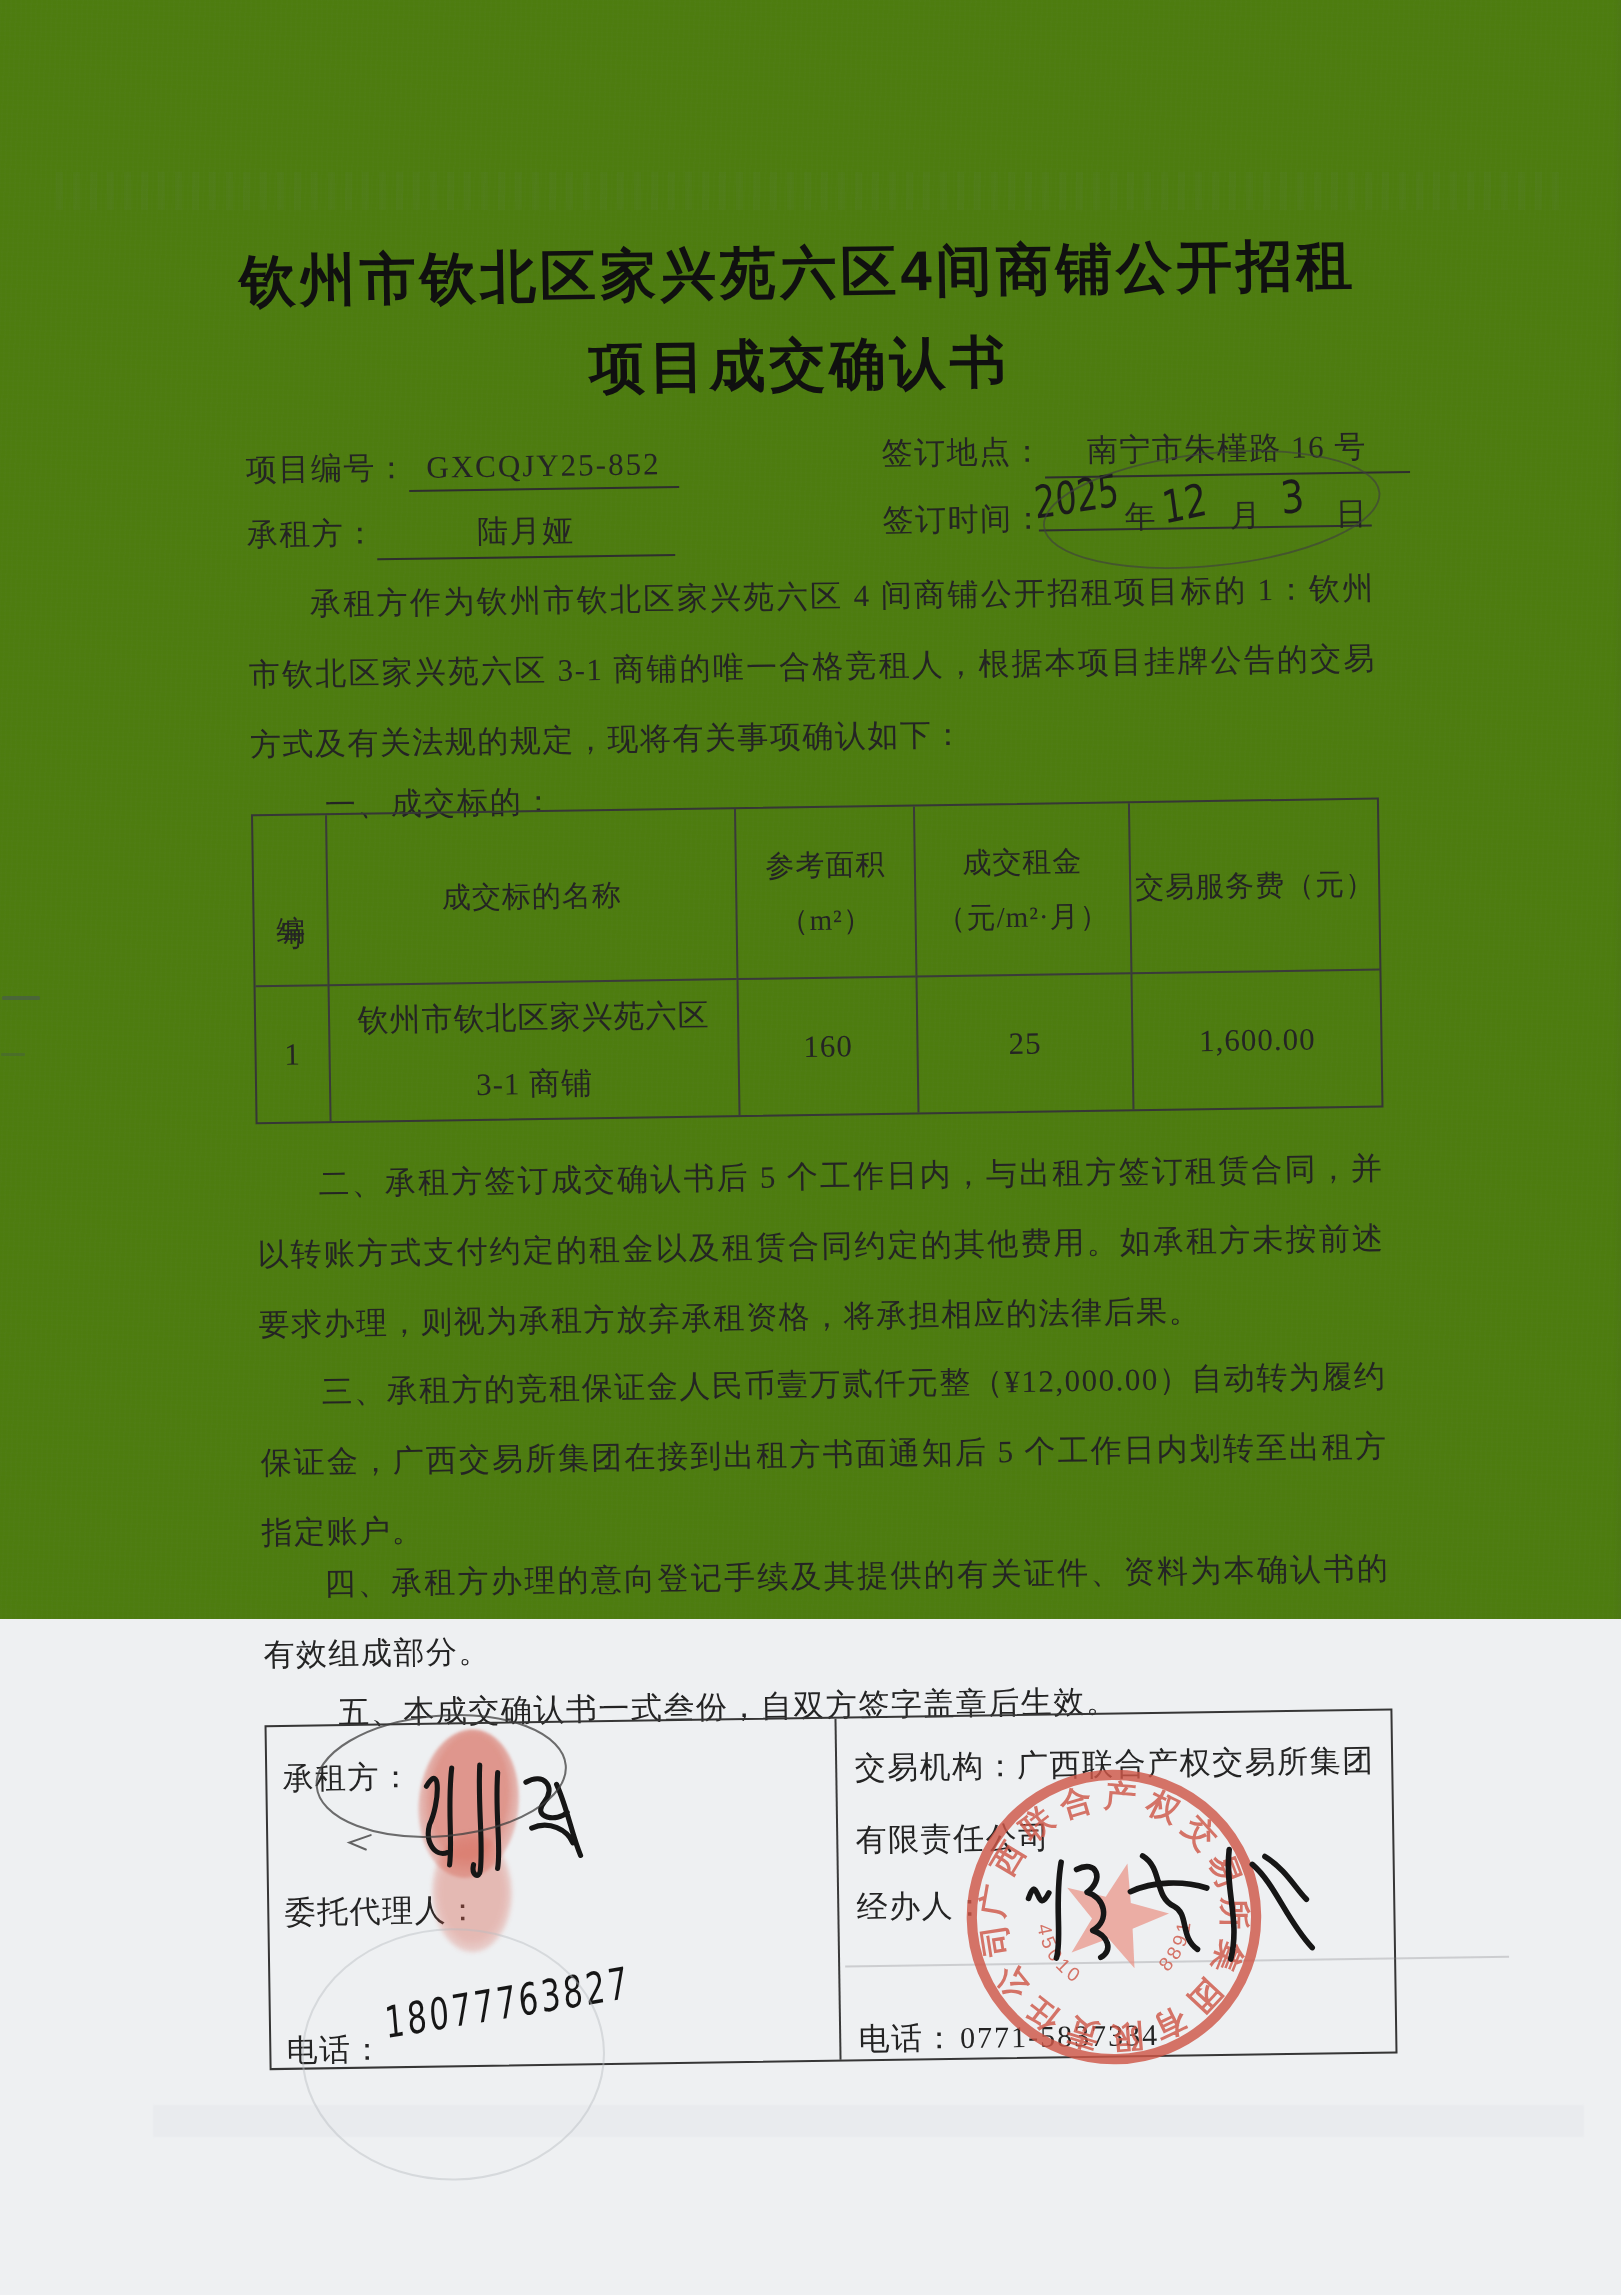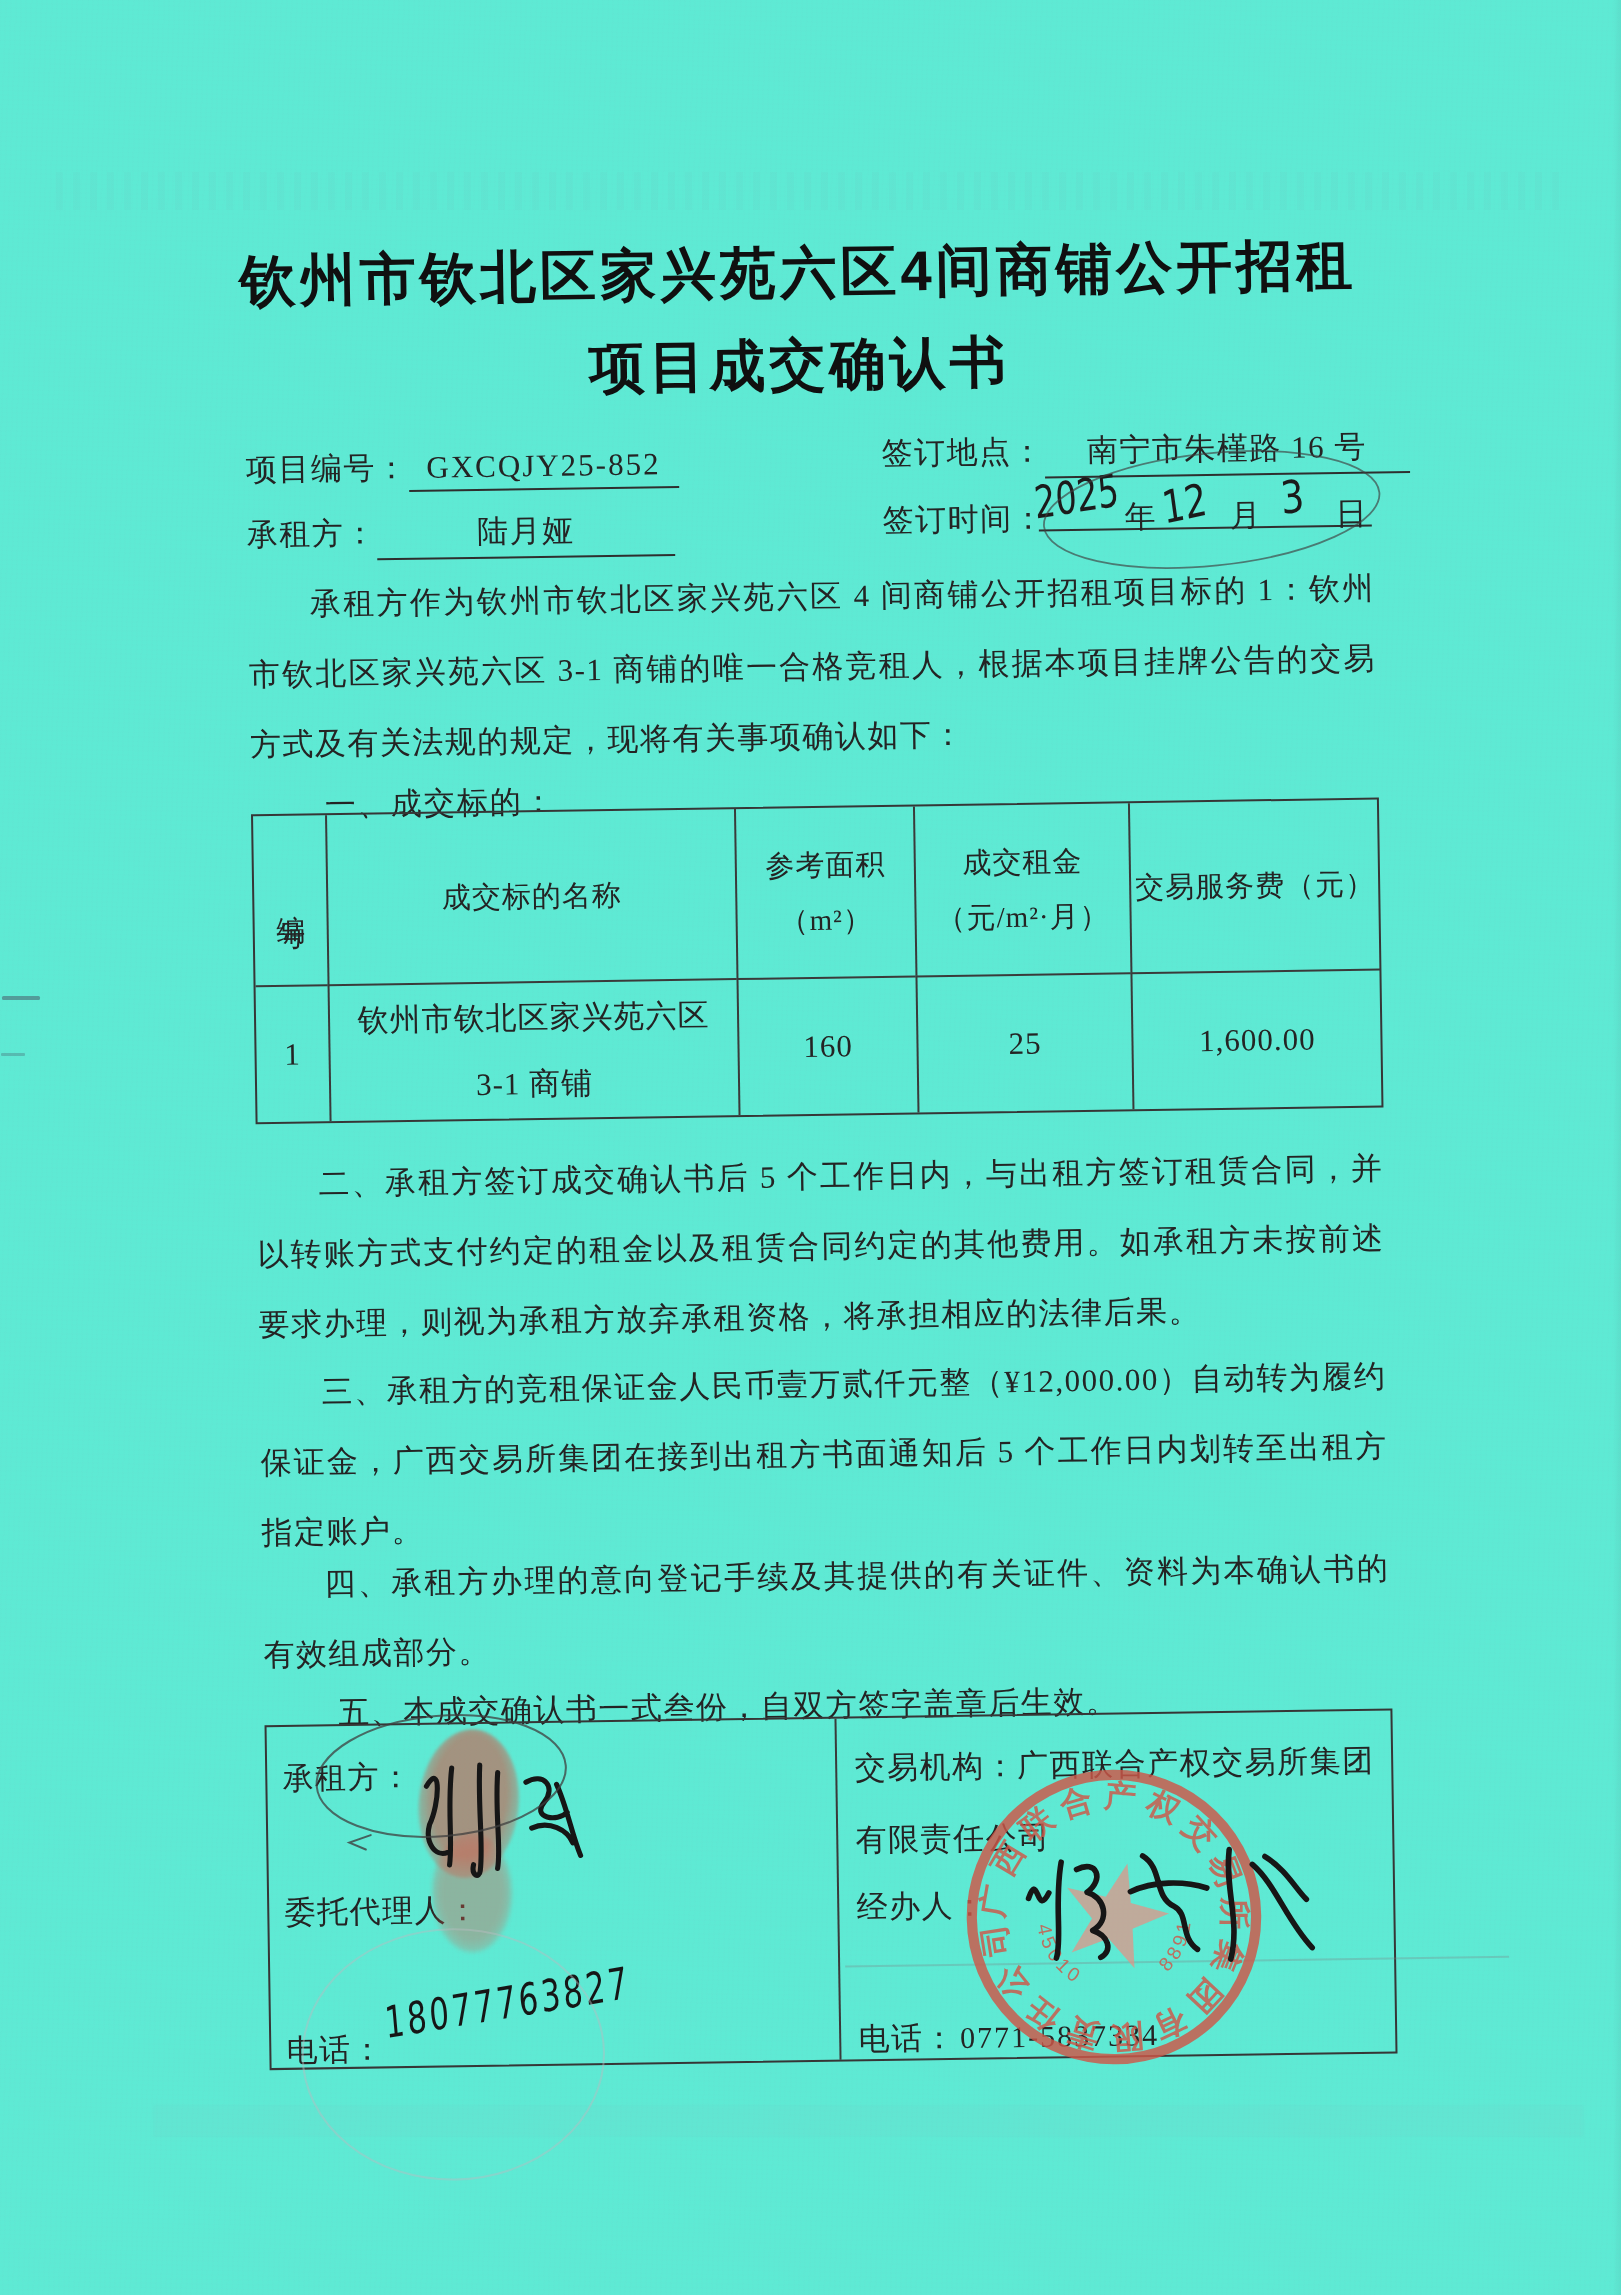--- a/index.html
+++ b/index.html
@@ -2,22 +2,22 @@
 <html style="font-size:8.2px"><head>
 <meta charset="utf-8">
 <style>
   html,body{margin:0;padding:0;}
   body{
     width:1622px;height:2295px;position:relative;overflow:hidden;
     background:#eef0f2;
     font-family:"Liberation Serif", serif;
   }
   .page{
-    position:absolute;left:0;top:0;width:1622px;height:2295px;
-    background:#5eead4;
+    position:absolute;left:0;top:0;width:1622px;height:1619px;
+    background:#4d7c0f;
   }
   .page::before{
     content:"";position:absolute;inset:0;pointer-events:none;
     background:
       repeating-linear-gradient(92deg, rgba(135,148,175,.016) 0 2px, transparent 2px 5.1px),
       repeating-linear-gradient(1deg, rgba(135,148,175,.013) 0 1.5px, transparent 1.5px 4.6px);
   }
   .content{
     position:absolute;left:0;top:0;width:1622px;height:2295px;
     transform:rotate(-0.85deg);transform-origin:811px 1147px;

